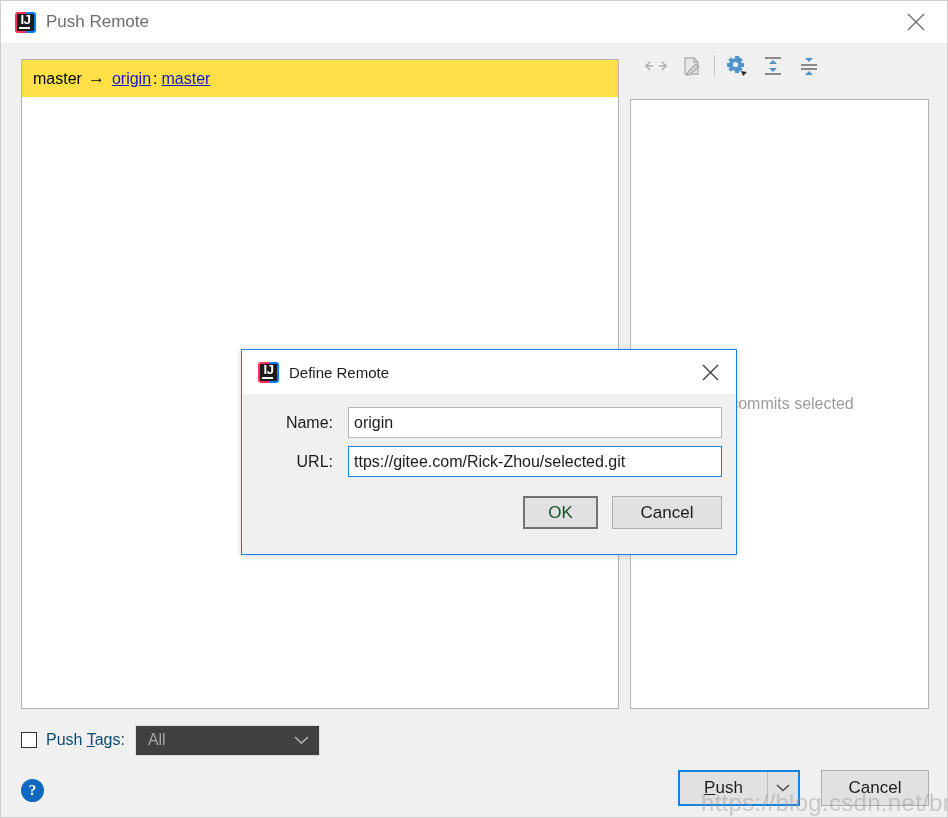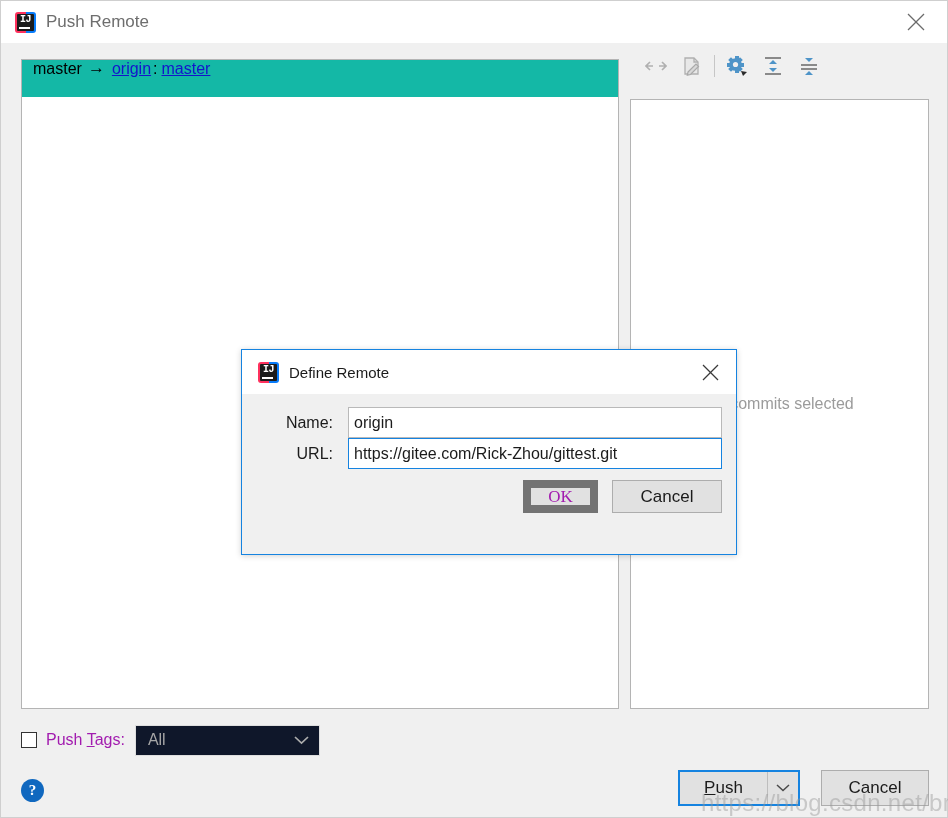--- a/index.html
+++ b/index.html
@@ -55,23 +55,23 @@
   .ij-logo .q2 { left: 50%; top: 0;   background: #087cfa; border-top-right-radius: 3px; }
   .ij-logo .q3 { left: 0;   top: 50%; background: #fe315d; border-bottom-left-radius: 3px;}
   .ij-logo .q4 { left: 50%; top: 50%; background: #087cfa; border-bottom-right-radius: 3px;}
   .ij-logo .core {
     position: absolute;
     left: 2px; top: 2px;
     width: 17px; height: 17px;
     background: #1b1b1b;
     border-radius: 1px;
     color: #ffffff;
-    font-size: 10px;
+    font-size: 13px;
     font-weight: bold;
-    font-family: Liberation Mono, monospace;
+    font-family: Liberation Sans, sans-serif;
     text-align: center;
     line-height: 10px;
     box-sizing: border-box;
     padding-top: 1px;
     letter-spacing: -0.5px;
   }
   .ij-logo .bar {
     position: absolute;
     left: 4px; bottom: 4px;
     width: 11px; height: 2px;
@@ -108,23 +108,23 @@
     top: 16px;
     width: 598px;
     height: 650px;
     background: #ffffff;
     border: 1px solid #b4b4b4;
     box-sizing: border-box;
     overflow: hidden;
   }
   #repo-row {
     height: 37px;
-    background: #14b8a6;
-    display: flex;
-    align-items: flex-start;
+    background: #fde047;
+    display: flex;
+    align-items: center;
     padding-left: 11px;
     font-size: 16px;
     color: #000000;
     white-space: nowrap;
   }
   #repo-row .arrow {
     margin: 0 7px 0 6px;
     font-size: 17px;
     line-height: 1;
     position: relative;
@@ -197,29 +197,29 @@
   .checkbox {
     width: 16px; height: 16px;
     border: 1.5px solid #333333;
     background: #ffffff;
     box-sizing: border-box;
     margin-right: 9px;
     cursor: pointer;
   }
   #pushtags-label {
     font-size: 16px;
-    color: #a21caf;
+    color: #0c4a6e;
     margin-right: 10px;
     white-space: nowrap;
   }
   #pushtags-label u { text-decoration: underline; }
   #pushtags-combo {
     width: 185px;
     height: 31px;
-    background: #0f172a;
+    background: #404040;
     border: 1px solid #dedede;
     box-sizing: border-box;
     display: flex;
     align-items: center;
     justify-content: space-between;
     padding: 0 10px 0 12px;
     color: #a6a6a6;
     font-size: 16px;
     cursor: default;
   }
@@ -321,21 +321,21 @@
     align-items: center;
     justify-content: center;
     cursor: pointer;
   }
   #dr-body {
     padding: 13px 14px 0 14px;
   }
   .field-row {
     display: flex;
     align-items: center;
-    margin-bottom: 0;
+    margin-bottom: 8px;
   }
   .field-label {
     width: 92px;
     text-align: right;
     padding-right: 15px;
     font-size: 16px;
     color: #1b1b1b;
     box-sizing: border-box;
     white-space: nowrap;
   }
@@ -360,30 +360,29 @@
   }
   #dr-buttons {
     display: flex;
     justify-content: flex-end;
     padding: 11px 14px 0 0;
     gap: 14px;
   }
   #dr-ok {
     width: 75px;
     height: 33px;
-    border: 8px solid #737373;
+    border: 2px solid #737373;
     background: #e1e1e1;
     box-sizing: border-box;
     display: flex;
     align-items: center;
     justify-content: center;
     font-size: 17px;
-    color: #a21caf;
-    cursor: pointer;
-    font-family: Liberation Serif, serif;
+    color: #14532d;
+    cursor: pointer;
   }
   #dr-cancel {
     width: 110px;
     height: 33px;
     border: 1px solid #adadad;
     background: #e1e1e1;
     box-sizing: border-box;
     display: flex;
     align-items: center;
     justify-content: center;
@@ -556,21 +555,21 @@
         </div>
       </div>
 
       <div id="dr-body">
         <div class="field-row">
           <div class="field-label">Name:</div>
           <div class="textfield" placeholder="">origin</div>
         </div>
         <div class="field-row">
           <div class="field-label">URL:</div>
-          <div class="textfield focused" placeholder="">https://gitee.com/Rick-Zhou/gittest.git</div>
+          <div class="textfield focused" placeholder="">ttps://gitee.com/Rick-Zhou/selected.git</div>
         </div>
       </div>
 
       <div id="dr-buttons">
         <div id="dr-ok">OK</div>
         <div id="dr-cancel">Cancel</div>
       </div>
     </div>
 
   </div>

